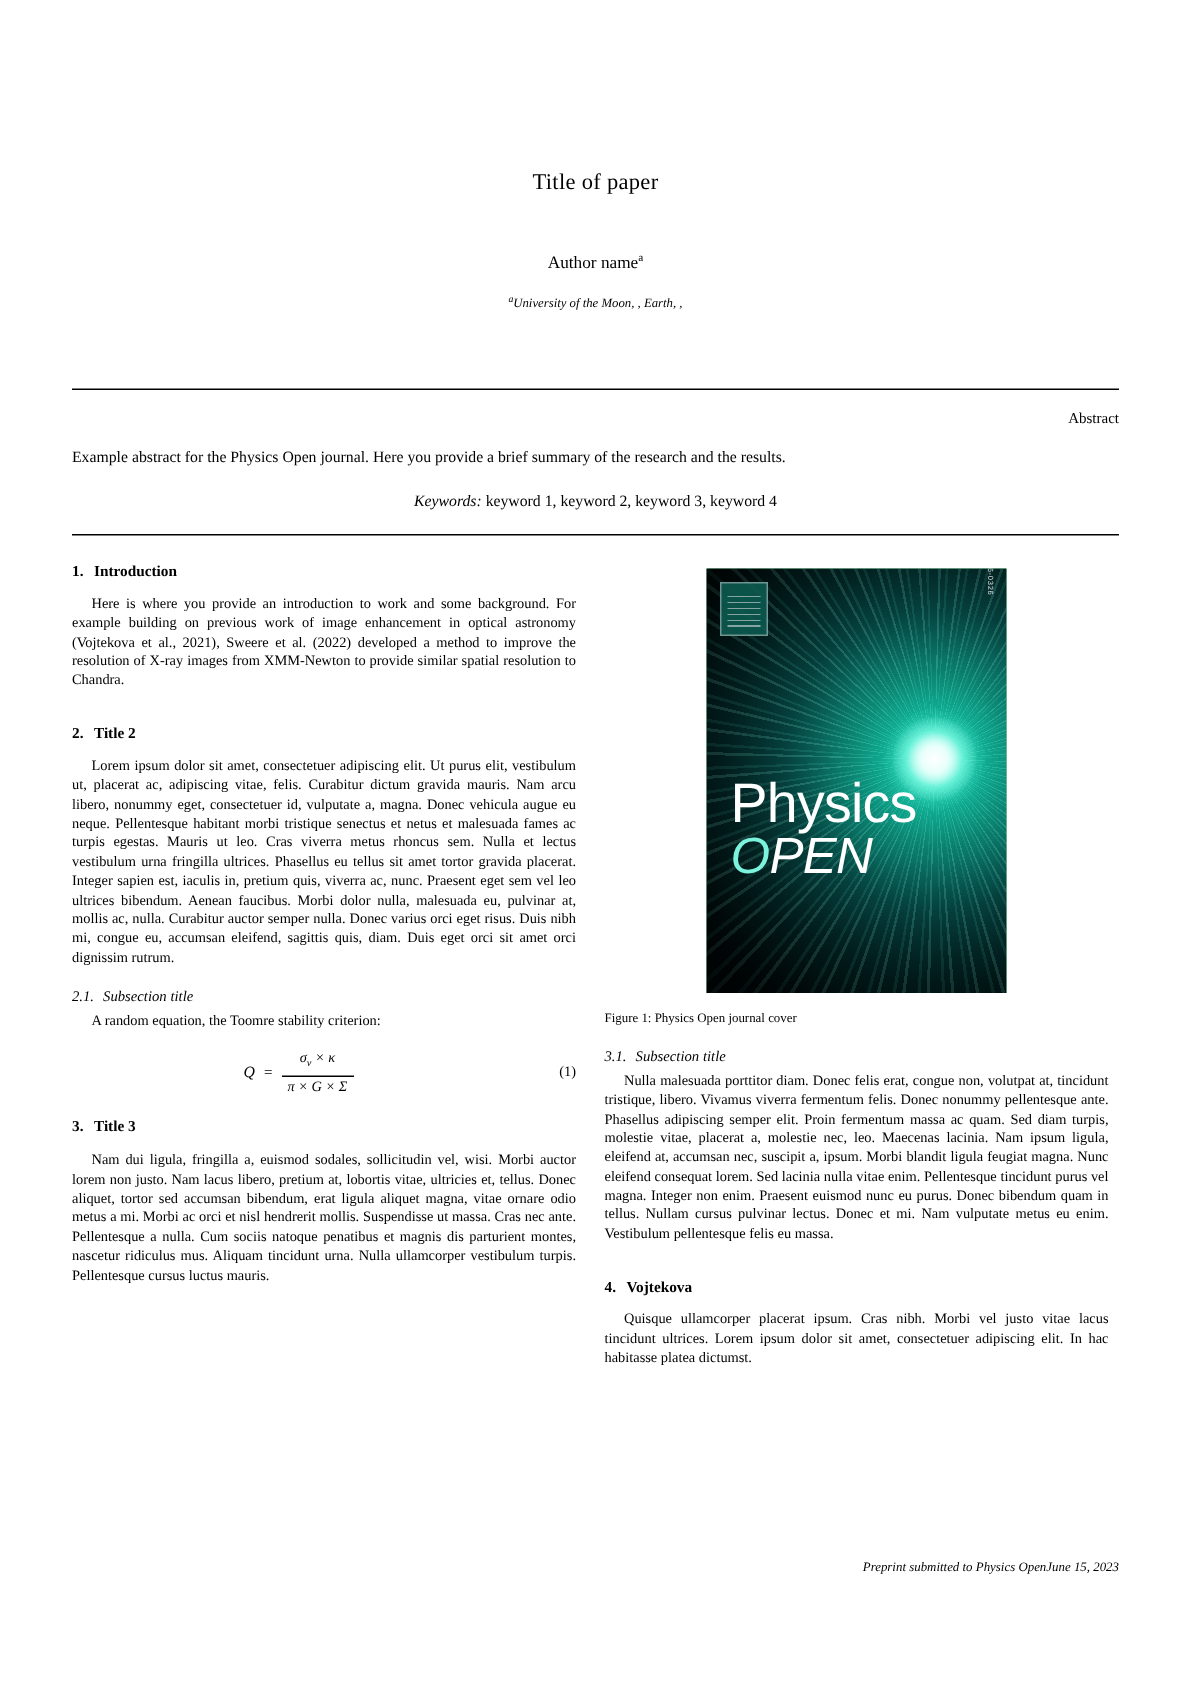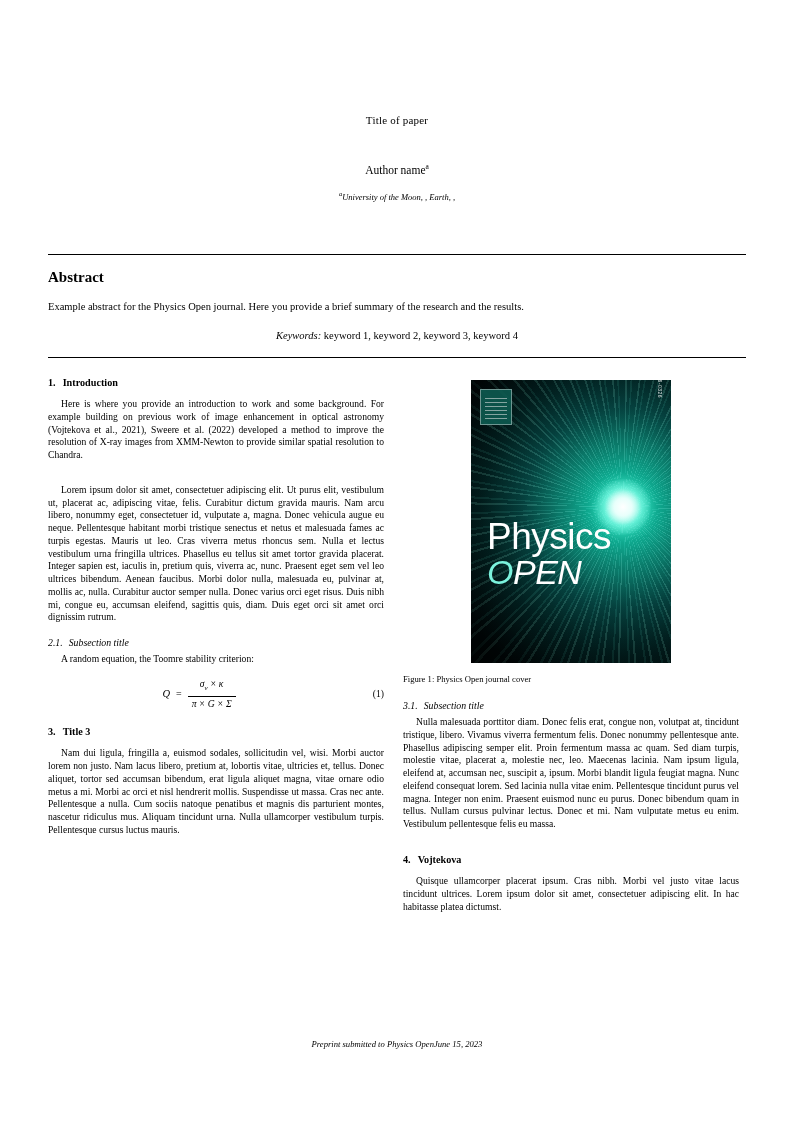--- a/index.html
+++ b/index.html
@@ -23,21 +23,21 @@
     box-sizing: border-box;
     padding: 100px 48px 60px 48px;
   }
 
   
   .title-block {
     text-align: center;
     margin-top: 14px;
   }
   .paper-title {
-    font-size: 11px;
+    font-size: 15px;
     font-weight: normal;
     letter-spacing: .2px;
     margin: 0 0 36px 0;
   }
   .author-name {
     font-size: 11.5px;
     margin: 0 0 14px 0;
   }
   .author-name sup {
     font-size: 7.5px;
@@ -62,23 +62,24 @@
     width: 100%;
   }
   .rule-top { margin-top: 52px; }
   .rule-bottom { margin-top: 16px; }
 
   
   .abstract-wrap {
     padding-top: 14px;
   }
   .abstract-heading {
-    font-size: 15px;
-    font-weight: bold;
+    font-size: 10px;
+    font-weight: normal;
     margin: 0 0 14px 0;
+    text-align: right;
   }
   .abstract-text {
     font-size: 10.5px;
     line-height: 1.33;
     margin: 0 0 16px 0;
     text-align: justify;
   }
   .keywords-line {
     font-size: 10.5px;
     margin: 0;
@@ -259,21 +260,21 @@
     margin-top: 11px;
   }
 
   
   .footer {
     position: absolute;
     left: 48px;
     right: 48px;
     bottom: 74px;
     display: flex;
-    justify-content: center;
+    justify-content: flex-end;
     font-size: 8.6px;
     font-style: italic;
   }
 </style>
 </head>
 <body>
 
 <div class="page">
 
   <div class="title-block">
@@ -303,20 +304,23 @@
 
     <div class="col">
 
       <h2 class="sec">
         <span class="num">1.</span><span>Introduction</span>
       </h2>
       <p class="para">Here is where you provide an introduction to work and some background. For example building on previous work of image enhancement in optical astronomy (Vojtekova et al., 2021), Sweere et al. (2022) developed a method to improve the resolution of X-ray images from XMM-Newton to provide similar spatial resolution to Chandra.</p>
 
       <div class="spacer-sec"></div>
 
+      <h2 class="sec">
+        <span class="num">2.</span><span>Title 2</span>
+      </h2>
       <p class="para">Lorem ipsum dolor sit amet, consectetuer adipiscing elit. Ut purus elit, vestibulum ut, placerat ac, adipiscing vitae, felis. Curabitur dictum gravida mauris. Nam arcu libero, nonummy eget, consectetuer id, vulputate a, magna. Donec vehicula augue eu neque. Pellentesque habitant morbi tristique senectus et netus et malesuada fames ac turpis egestas. Mauris ut leo. Cras viverra metus rhoncus sem. Nulla et lectus vestibulum urna fringilla ultrices. Phasellus eu tellus sit amet tortor gravida placerat. Integer sapien est, iaculis in, pretium quis, viverra ac, nunc. Praesent eget sem vel leo ultrices bibendum. Aenean faucibus. Morbi dolor nulla, malesuada eu, pulvinar at, mollis ac, nulla. Curabitur auctor semper nulla. Donec varius orci eget risus. Duis nibh mi, congue eu, accumsan eleifend, sagittis quis, diam. Duis eget orci sit amet orci dignissim rutrum.</p>
 
       <h3 class="subsec">
         <span class="num">2.1.</span><span>Subsection title</span>
       </h3>
       <p class="para">A random equation, the Toomre stability criterion:</p>
 
       <div class="equation-row">
         <div class="eq-body">
           <span class="qvar">Q</span><span class="eqsign">=</span><span class="frac">

